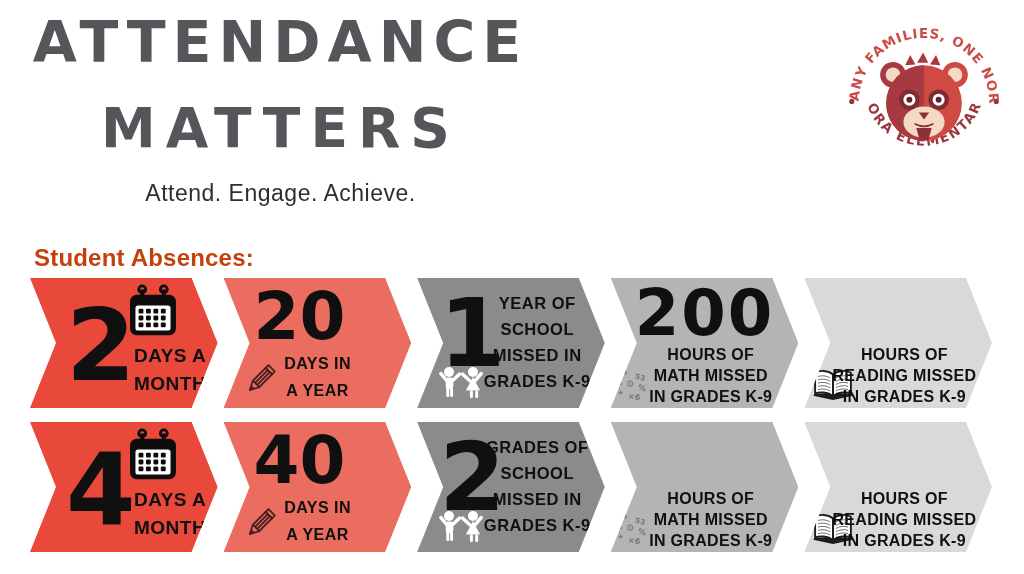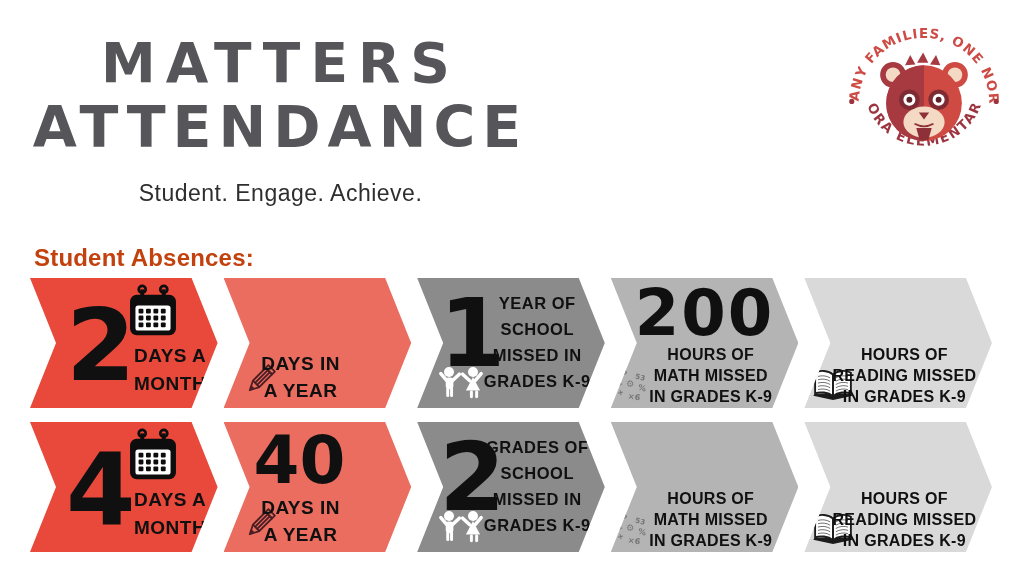--- a/index.html
+++ b/index.html
@@ -43,21 +43,21 @@
   .a-lines{position:absolute;font-weight:700;color:#101010;}
   .a-lines .line{display:block;}
   .a-lines .line:empty{display:none;}
   .a-icon{position:absolute;}
   
   .c0 .a-num{left:36px;top:18px;font-size:100px;}
   .c0 .a-icon{left:96px;top:6px;width:54px;height:54px;}
   .c0 .a-lines{left:104px;top:64px;font-size:19px;line-height:28px;letter-spacing:0.5px;}
   
   .c1 .a-num{left:30px;top:6px;font-size:66px;}
-  .c1 .a-lines{left:21px;top:72px;width:112px;font-size:19px;line-height:27px;text-align:center;letter-spacing:0.5px;}
+  .c1 .a-lines{left:38px;top:72px;width:112px;font-size:16px;line-height:27px;text-align:center;letter-spacing:0.5px;}
   .c1 .a-icon{left:16px;bottom:8px;width:40px;height:40px;}
   
   .c2 .a-num{left:22px;top:8px;font-size:95px;}
   .c2 .a-lines{left:62px;top:12px;width:116px;font-size:16.5px;line-height:26px;text-align:center;letter-spacing:0.5px;}
   .c2 .a-icon{left:20px;bottom:5px;width:48px;height:38px;}
   
   .c3 .a-num,.c4 .a-num{left:24px;top:3px;font-size:64px;letter-spacing:2px;}
   .c3 .a-lines,.c4 .a-lines{left:26px;top:66px;width:148px;font-size:16px;line-height:21px;text-align:center;letter-spacing:0.3px;}
   .c3 .a-icon{left:4px;bottom:5px;width:36px;height:38px;}
   .c4 .a-icon{left:6px;bottom:8px;width:46px;height:32px;}
@@ -139,23 +139,23 @@
           <path d="M39,23 C35,21.8 30,22 26,24.5"></path>
       </g>
       <line x1="23" y1="7" x2="23" y2="30" stroke="#1c1c1c" stroke-width="1.6"></line>
     </g>
   </defs>
 </svg>
 
 <div class="canvas">
 
   <div class="title-block">
+    <div class="title-line l1">ATTENDANCE</div>
     <div class="title-line l2">MATTERS</div>
-    <div class="title-line l1">ATTENDANCE</div>
-    <div class="tagline">Student. Engage. Achieve.</div>
+    <div class="tagline">Attend. Engage. Achieve.</div>
   </div>
 
 
   <svg class="logo" viewBox="0 0 200 200">
     <defs>
       <path id="arcTop" d="M 24,106 A 76,76 0 0 1 176,106" fill="none"></path>
       <path id="arcBot" d="M 32,102 A 70,70 0 0 0 168,102" fill="none"></path>
     </defs>
     <text font-family="DejaVu Sans,sans-serif" font-weight="bold" font-size="15.5" letter-spacing="1.2" fill="#cd4b44">
       <textPath href="#arcTop" startOffset="50%" text-anchor="middle">MANY FAMILIES, ONE NORA</textPath>
@@ -195,20 +195,21 @@
         <span class="a-num">2</span>
         <svg class="a-icon" viewBox="0 0 40 40">
             <use href="#i-cal"></use>
           </svg>
         <div class="a-lines">
           <span class="line">DAYS A</span>
           <span class="line">MONTH</span>
         </div>
       </div>
       <div class="arrow c1 bg-red2">
+        <span class="a-num">20</span>
         <svg class="a-icon" viewBox="0 0 40 40">
             <use href="#i-pencil"></use>
           </svg>
         <div class="a-lines">
           <span class="line">DAYS IN</span>
           <span class="line">A YEAR</span>
         </div>
       </div>
       <div class="arrow c2 bg-gray1">
         <span class="a-num">1</span>

